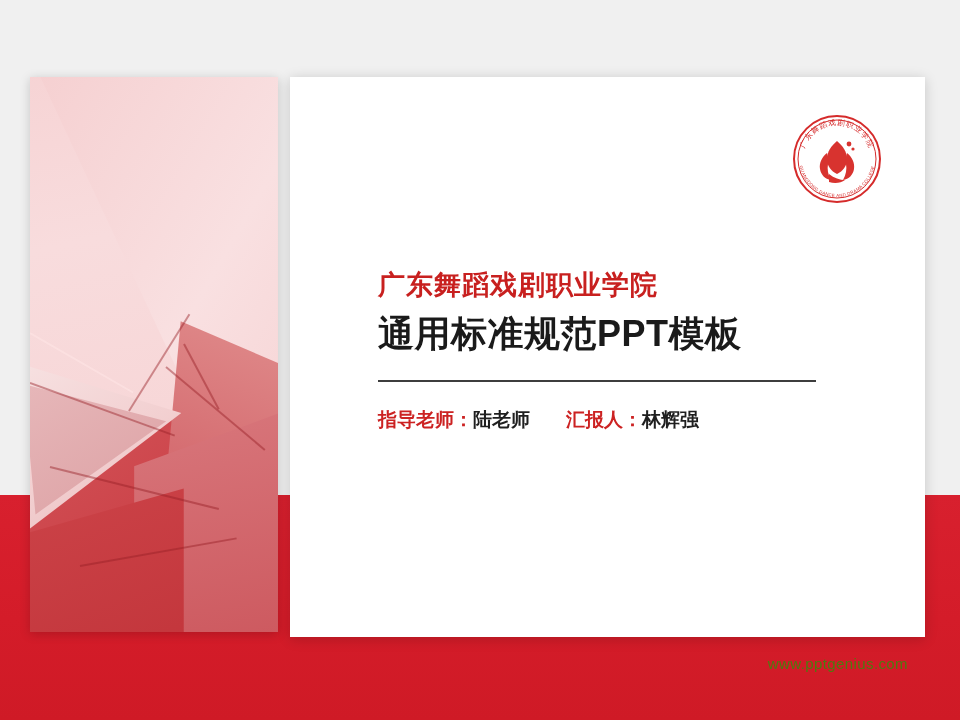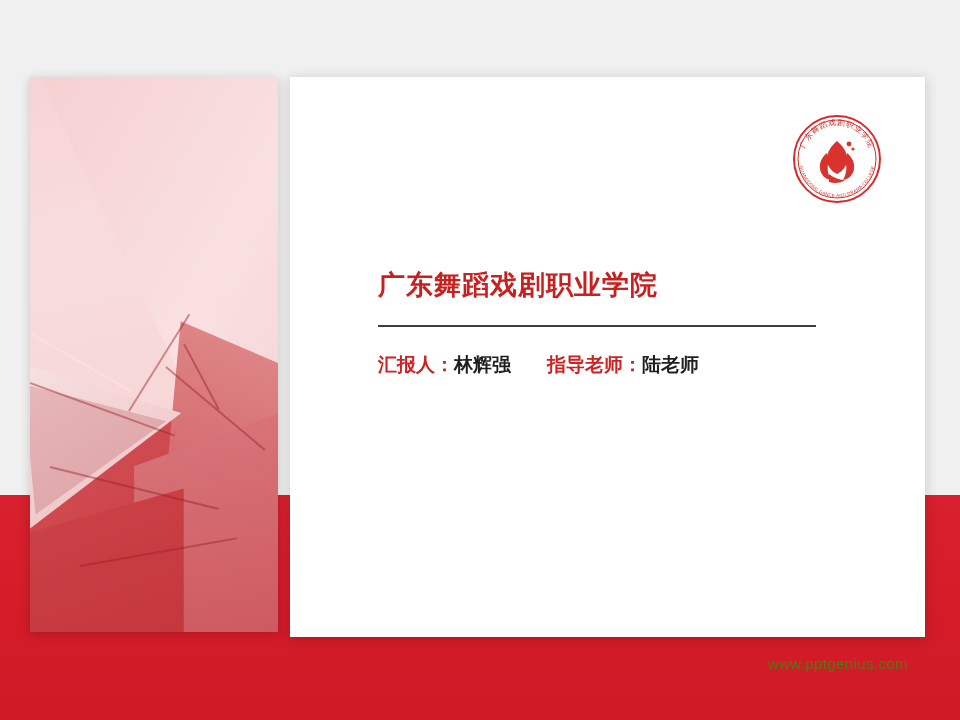--- a/index.html
+++ b/index.html
@@ -263,32 +263,33 @@
         </text>
         <text font-family="'Liberation Sans', sans-serif" font-size="4.4" fill="#d52b2b" letter-spacing="0.3">
           <textPath href="#arcBot" startOffset="50%" text-anchor="middle">GUANGDONG DANCE AND DRAMA COLLEGE</textPath>
         </text>
       </svg>
     </div>
 
     <div class="text-block">
       <div class="school-name">广东舞蹈戏剧职业学院</div>
 
+      <div class="main-title">通用标准规范PPT模板</div>
 
       <div class="divider"></div>
 
       <div class="credits">
+        <span class="credit-item">
+          <span class="credit-label">指导老师：</span>
+          <span class="credit-value">陆老师</span>
+        </span>
         <span class="credit-item">
           <span class="credit-label">汇报人：</span>
           <span class="credit-value">林辉强</span>
         </span>
-        <span class="credit-item">
-          <span class="credit-label">指导老师：</span>
-          <span class="credit-value">陆老师</span>
-        </span>
       </div>
     </div>
 
   </div>
 
   <div class="footer-url">www.pptgenius.com</div>
 
 </div>
 
 </body></html>

